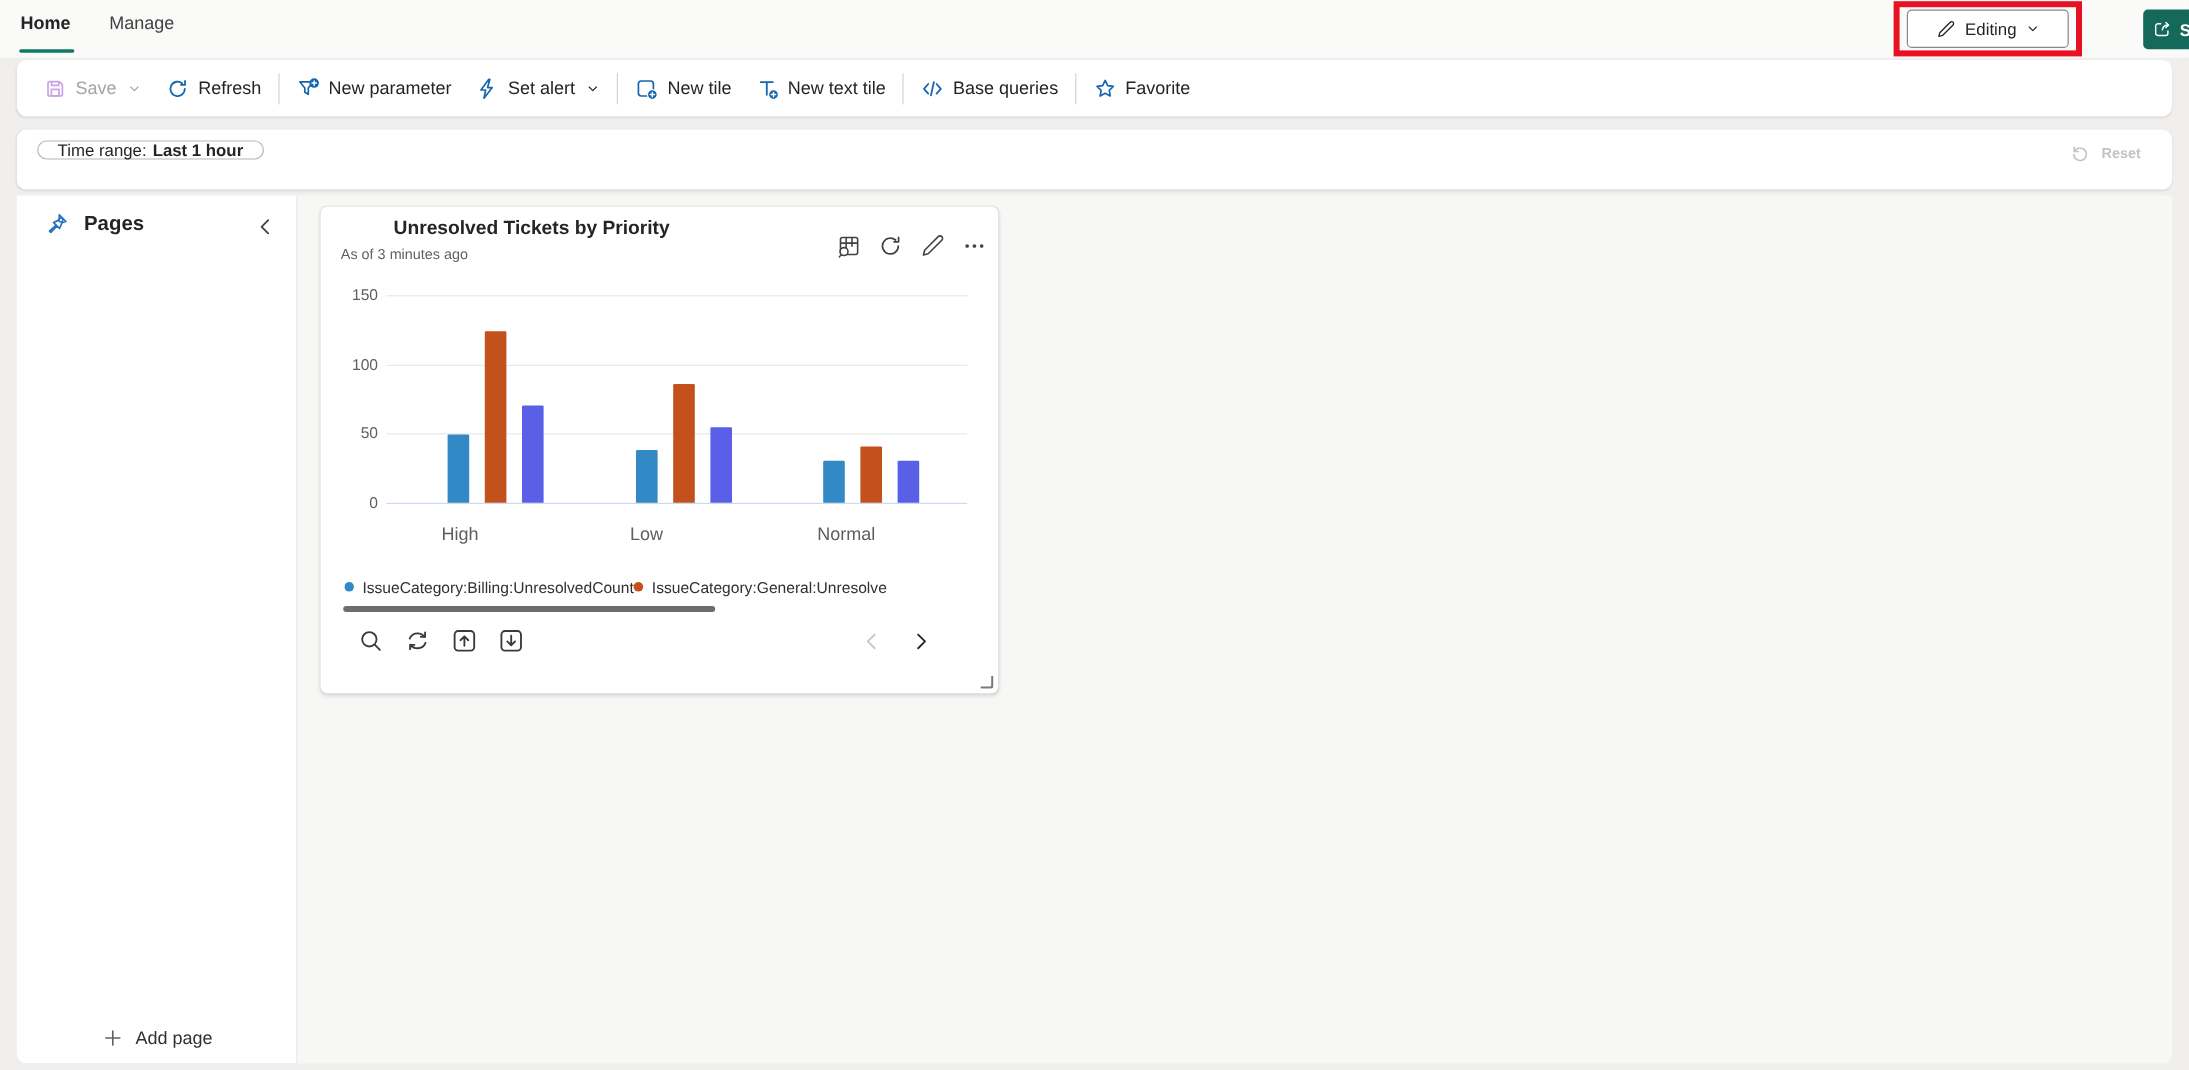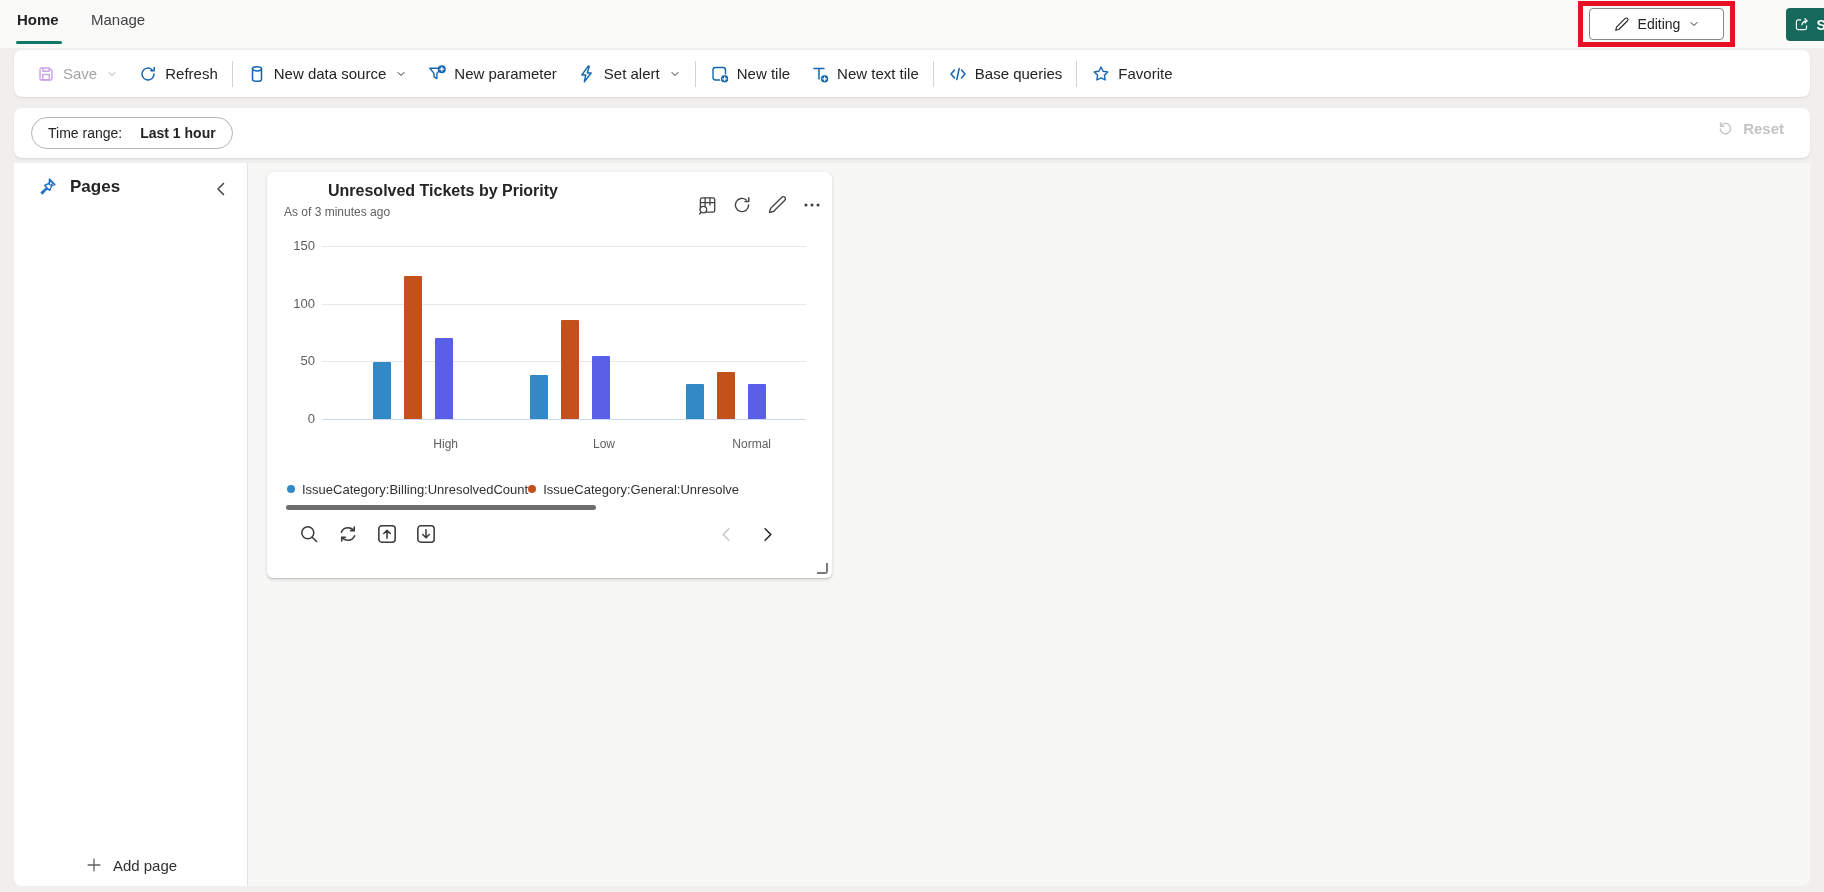--- a/index.html
+++ b/index.html
@@ -20,23 +20,23 @@
   
   #toolbar { left:14px; top:50px; width:1796px; height:47px; background:#ffffff; border-radius:8px; box-shadow:0 1px 2px rgba(0,0,0,.10); display:flex; align-items:center; padding-left:12px; }
   .tb-item { display:flex; align-items:center; gap:7px; padding:0 10px; height:100%; font-size:15px; color:#242424; cursor:pointer; white-space:nowrap; }
   .tb-item .chev { margin-left:2px; }
   .tb-item.disabled { color:#a6a4a2; cursor:default; }
   .tb-divider { width:1px; height:26px; background:#d6d4d2; margin:0 4px; }
   .icon20 { width:20px; height:20px; flex:0 0 auto; }
 
   
   #timebar { left:14px; top:108px; width:1796px; height:50px; background:#ffffff; border-radius:8px; box-shadow:0 1px 2px rgba(0,0,0,.10); }
-  #time-pill { position:absolute; left:17px; top:9px; height:32px; display:flex; align-items:center; gap:18px; padding:0 16px; border:1px solid #b8b6b4; border-radius:16px; font-size:14px; color:#242424; background:#fff; cursor:pointer; }
+  #time-pill { position:absolute; left:17px; top:9px; height:16px; display:flex; align-items:center; gap:5px; padding:0 16px; border:1px solid #b8b6b4; border-radius:16px; font-size:14px; color:#242424; background:#fff; cursor:pointer; }
   #time-pill b { font-weight:700; }
-  #reset-btn { position:absolute; right:26px; top:11px; display:flex; align-items:center; gap:9px; font-size:15px; font-weight:600; color:#c5c3c1; cursor:default; }
+  #reset-btn { position:absolute; right:26px; top:11px; display:flex; align-items:center; gap:9px; font-size:12px; font-weight:600; color:#c5c3c1; cursor:default; }
 
   
   #main { left:14px; top:163px; width:1796px; height:723px; background:#f7f7f6; border-radius:0 0 8px 8px; overflow:hidden; }
   #sidebar { position:absolute; left:0; top:0; width:234px; height:723px; background:#ffffff; border-right:1px solid #e5e4e3; }
   #pages-header { position:absolute; left:22px; top:13px; display:flex; align-items:center; gap:12px; font-size:17px; font-weight:700; color:#242424; }
   #collapse-btn { position:absolute; right:16px; top:16px; width:20px; height:20px; color:#424242; cursor:pointer; }
   .page-item { position:absolute; left:2px; top:56px; width:226px; height:41px; background:#ededec; border-radius:4px; display:flex; align-items:center; cursor:pointer; }
   .page-item .sel-bar { width:4px; height:25px; background:#1a1a1a; border-radius:2px; margin-left:7px; }
   .page-item .pg-label { margin-left:10px; font-size:15px; font-weight:700; color:#242424; }
   .page-item .more-v { margin-left:auto; margin-right:12px; color:#424242; }
@@ -47,21 +47,21 @@
   #tile-title { position:absolute; left:17px; top:10px; font-size:16px; font-weight:700; color:#242424;margin-left:44px; }
   #tile-subtitle { position:absolute; left:17px; top:33px; font-size:12px; color:#616161; }
   #tile-actions { position:absolute; right:9px; top:22px; display:flex; align-items:center; gap:13px; color:#424242; }
   #tile-actions .t-act { width:22px; height:22px; cursor:pointer; }
 
   #chart-layer { position:absolute; left:0; top:0; width:565px; height:406px; overflow:hidden; }
   .gridline { position:absolute; left:55px; width:484px; height:1px; background:#e8e8e8; }
   .gridline.zero { background:#ccd9ee; }
   .ytick { position:absolute; left:6px; width:42px; text-align:right; font-size:13px; color:#605e5c; }
   .bar { position:absolute; border-radius:1px 1px 0 0; }
-  .xcat { position:absolute; top:265px; width:90px; text-align:right; font-size:12px; color:#605e5c; }
+  .xcat { position:absolute; top:265px; width:90px; text-align:left; font-size:15px; color:#605e5c; }
 
   #legend { position:absolute; left:20px; top:308px; width:525px; height:18px; display:flex; overflow:hidden; white-space:nowrap; }
   .leg-item { display:flex; align-items:center; gap:7px; font-size:13px; color:#323130; flex:0 0 auto; cursor:pointer; }
   .leg-dot { width:8px; height:8px; border-radius:50%; flex:0 0 auto; }
   #legend-scrollbar { position:absolute; left:19px; top:333px; width:310px; height:5px; background:#6d6d6d; border-radius:3px; cursor:pointer; }
 
   #tile-controls { position:absolute; left:30px; top:350px; display:flex; align-items:center; gap:15px; color:#3b3b3b; }
   #tile-controls .t-ctl { width:24px; height:24px; cursor:pointer; }
   #tile-pager { position:absolute; right:55px; top:353px; display:flex; align-items:center; gap:22px; }
   #tile-pager .t-ctl { width:19px; height:19px; cursor:pointer; }
@@ -128,34 +128,20 @@
       <svg width="20" height="20" viewBox="0 0 20 20">
           <path d="M16 10a6 6 0 1 1-2.1-4.55" fill="none" stroke="#1566b0" stroke-width="1.5" stroke-linecap="round"></path>
           <path d="M16.2 3.4v3.4h-3.4" fill="none" stroke="#1566b0" stroke-width="1.5" stroke-linecap="round" stroke-linejoin="round"></path>
         </svg>
     </span>
     <span>Refresh</span>
   </div>
 
   <div class="tb-divider"></div>
 
-  <div class="tb-item">
-    <span class="icon20">
-      <svg width="20" height="20" viewBox="0 0 20 20">
-          <path d="M5.5 4.8v10.4c0 1.2 2 2.1 4.5 2.1s4.5-.9 4.5-2.1V4.8" fill="none" stroke="#1566b0" stroke-width="1.5"></path>
-          <ellipse cx="10" cy="4.8" rx="4.5" ry="2.1" fill="none" stroke="#1566b0" stroke-width="1.5"></ellipse>
-        </svg>
-    </span>
-    <span>New data source</span>
-    <span class="chev">
-      <svg width="12" height="12" viewBox="0 0 20 20">
-          <polyline points="5,7.5 10,12.5 15,7.5" fill="none" stroke="#242424" stroke-width="1.6" stroke-linecap="round" stroke-linejoin="round"></polyline>
-        </svg>
-    </span>
-  </div>
 
   <div class="tb-item">
     <span class="icon20">
       <svg width="20" height="20" viewBox="0 0 20 20">
           <path d="M2.8 4.2h11.4L9.9 9.4v5.2L7 12.9V9.4z" fill="none" stroke="#1566b0" stroke-width="1.4" stroke-linejoin="round"></path>
           <circle cx="14.8" cy="5.2" r="4" fill="#1566b0"></circle>
           <path d="M14.8 3.4v3.6M13 5.2h3.6" stroke="#fff" stroke-width="1.2" stroke-linecap="round"></path>
         </svg>
     </span>
     <span>New parameter</span>

